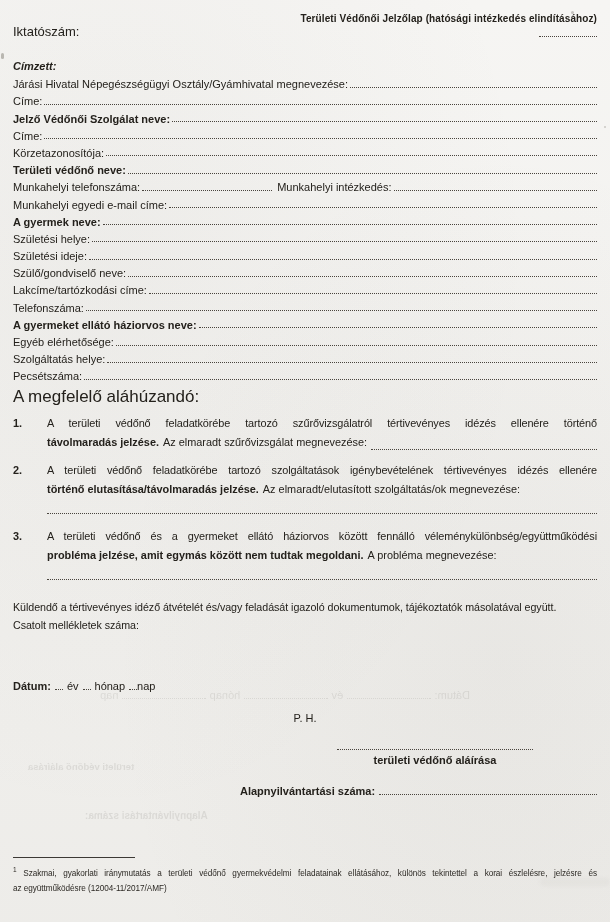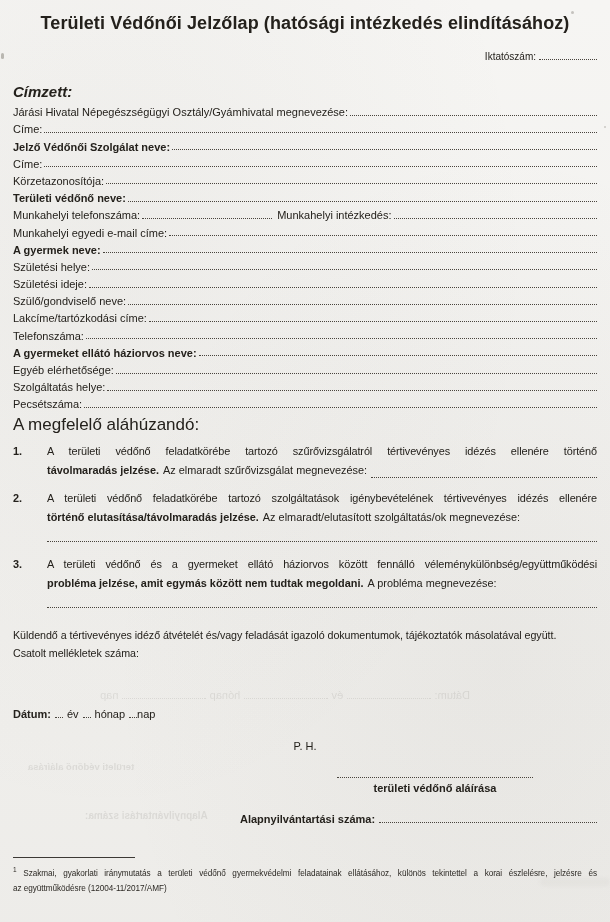--- a/index.html
+++ b/index.html
@@ -4,27 +4,27 @@
 <style>
   html,body{margin:0;padding:0;background:#dddad6;}
   .page{position:relative;width:610px;height:922px;background:#f3f2ef;overflow:hidden;
         font-family:"Liberation Sans",sans-serif;color:#24211c;}
   .page::before{content:"";position:absolute;inset:0;pointer-events:none;background:
     radial-gradient(ellipse at 18% 28%, rgba(110,105,95,.05), transparent 60%),
     radial-gradient(ellipse at 82% 72%, rgba(110,105,95,.06), transparent 55%),
     linear-gradient(180deg, rgba(255,255,255,.25), rgba(60,55,45,.03));}
   .content{position:absolute;inset:0;padding:8px 13px;box-sizing:border-box;}
 
-  .title{margin-top:5px;text-align:center;font-weight:bold;font-size:18px;letter-spacing:.1px;}
-
-  .ikta{display:flex;justify-content:flex-end;align-items:flex-end;margin-top:17px;font-size:10px;}
+  .title{margin-top:5px;text-align:right;font-weight:bold;font-size:10px;letter-spacing:.1px;}
+
+  .ikta{display:flex;justify-content:space-between;align-items:flex-end;font-size:13px;}
   .ikta .lbl{padding-right:3px;}
   .ikta .dots{flex:0 0 58px;}
 
-  .cimzett{margin-top:21px;font-size:15px;font-weight:bold;font-style:italic;}
+  .cimzett{margin-top:21px;font-size:11px;font-weight:bold;font-style:italic;}
 
   .rows{margin-top:1px;}
   .row{display:flex;align-items:flex-end;height:17.2px;font-size:11px;}
   .row .lbl{white-space:nowrap;padding-right:2px;}
   .emph{font-weight:bold;}
   .dots{border-bottom:1.4px dotted #49443d;margin-bottom:2.5px;flex:1 1 auto;min-width:8px;}
   .dots.mid{flex:0 0 130px;margin-right:5px;}
 
   .note{margin-top:5px;font-size:17px;}
 

